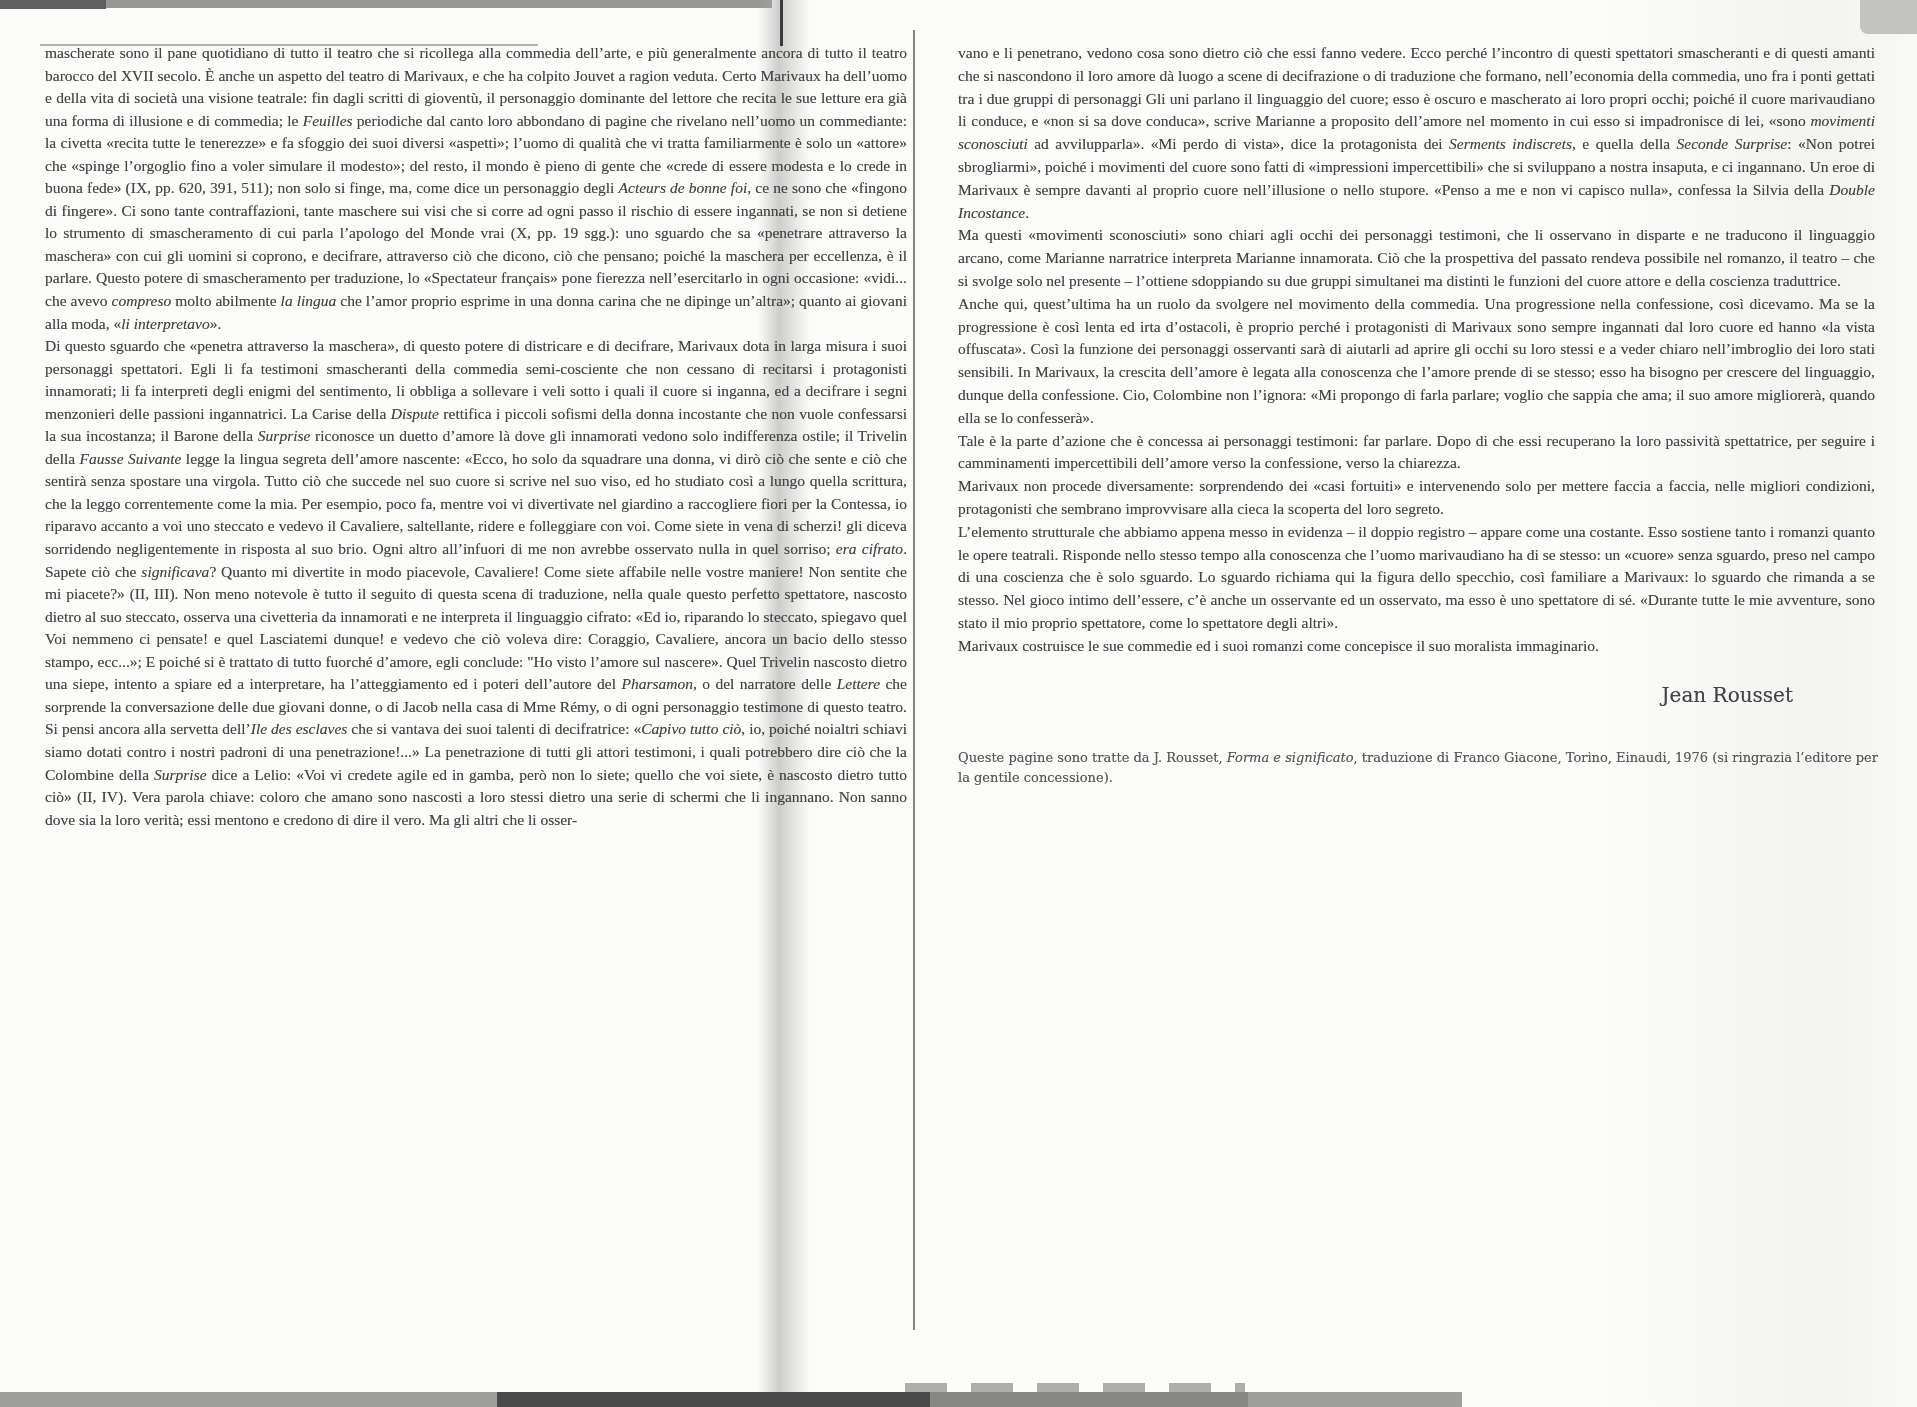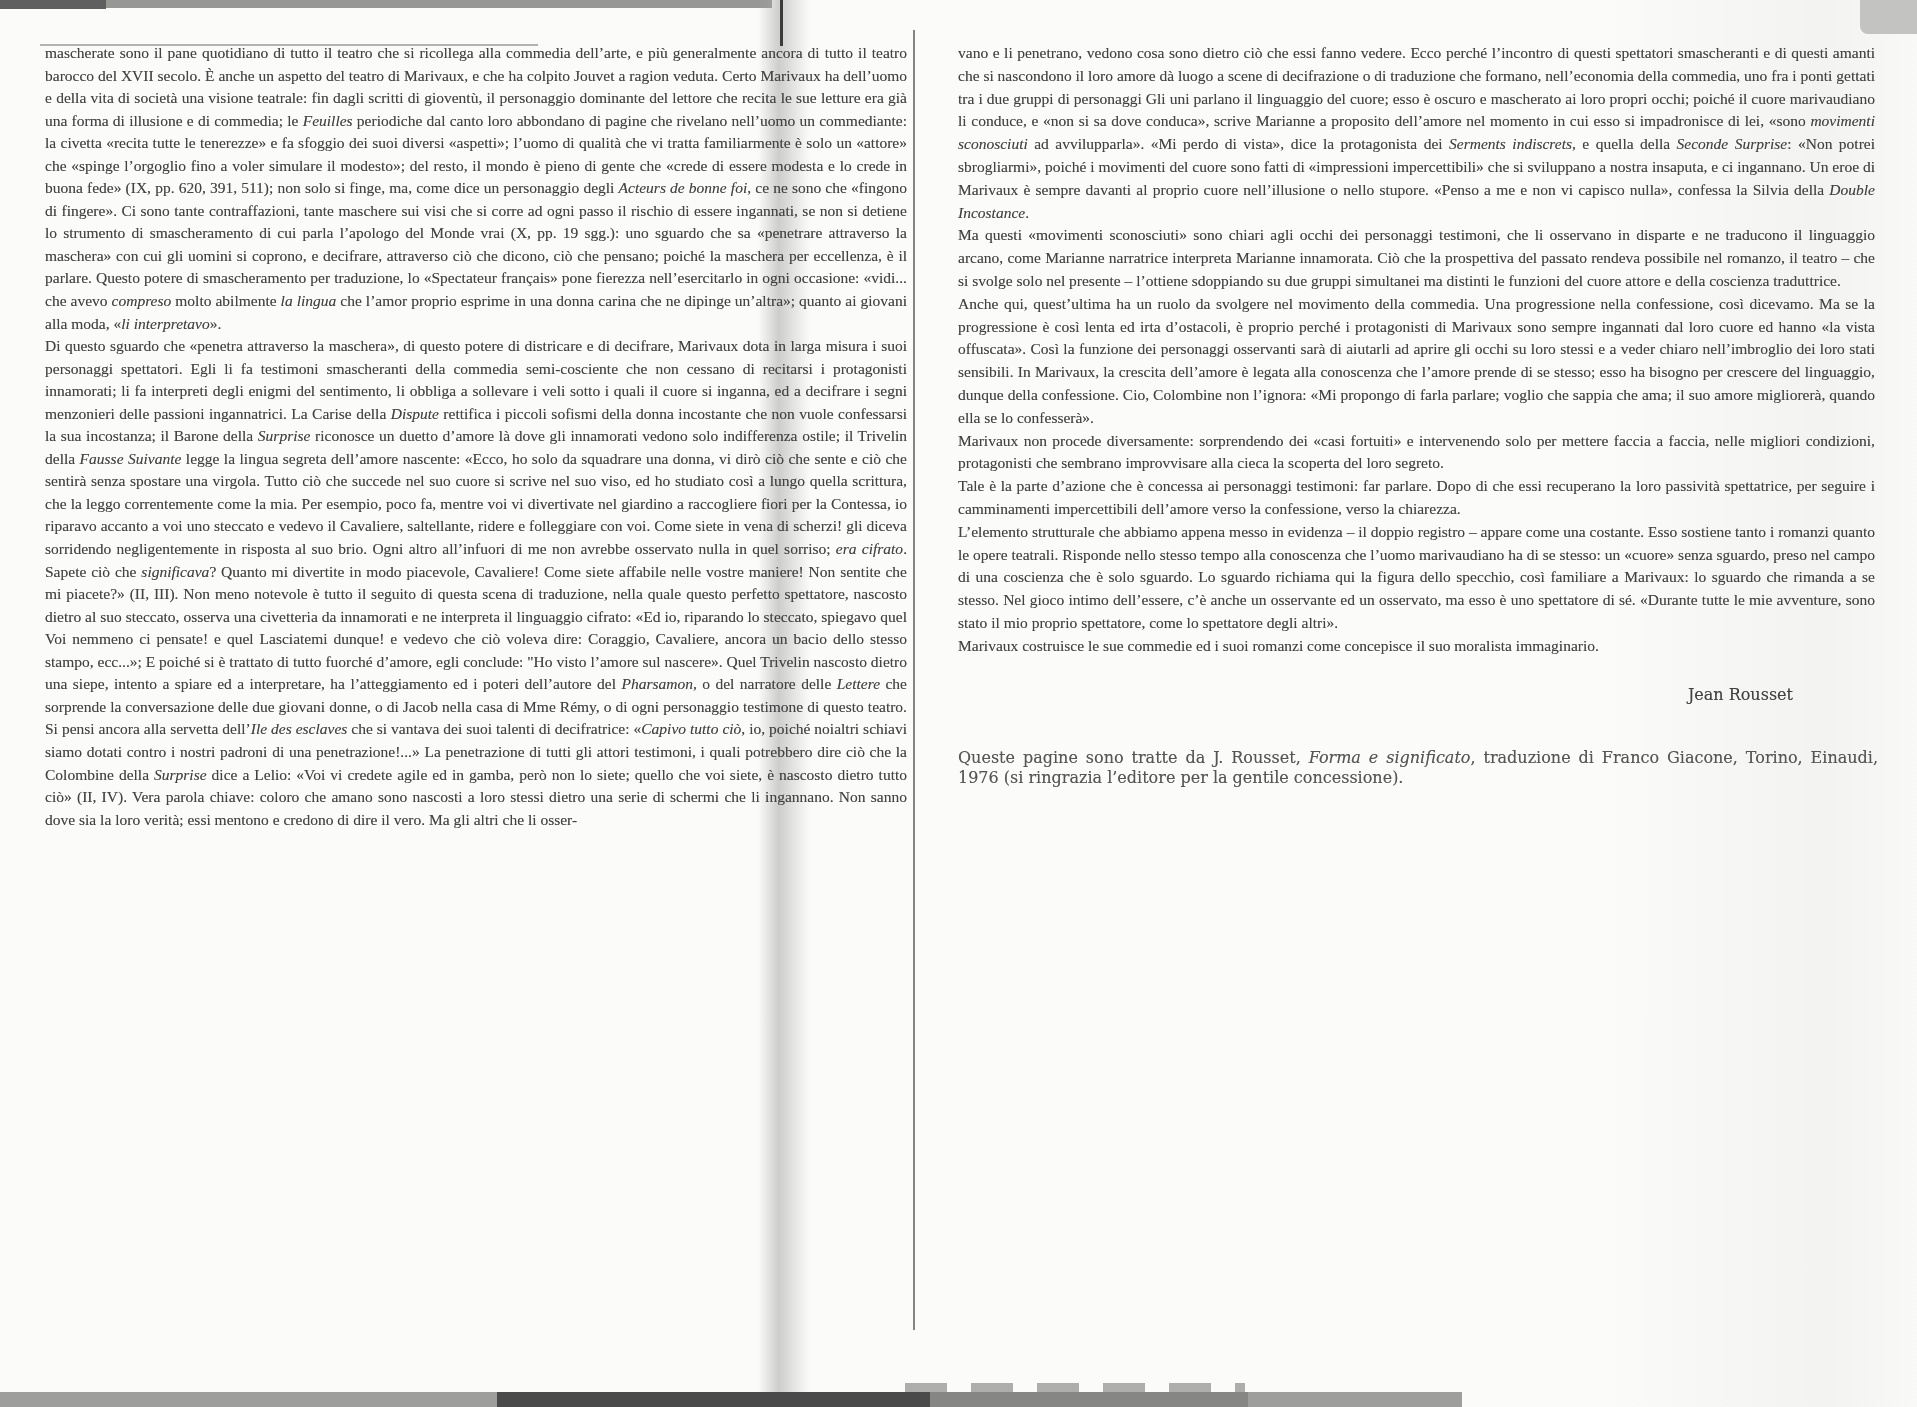--- a/index.html
+++ b/index.html
@@ -41,26 +41,26 @@
     text-shadow: 0 0 0.6px rgba(64,64,64,0.45);
   }
   .left-col  { left:45px;  top:42px; width:862px; line-height:22.55px; }
   .right-col { left:958px; top:42px; width:917px; line-height:22.8px; }
   .text-col p { margin: 0; text-align: justify; font-family: Liberation Serif, serif; }
   .it { font-style: italic; }
   .signature {
     margin-top: 26px;
     text-align: right;
     padding-right: 82px;
-    font-size: 16px;
+    font-size: 20px;
   }
   .footnote {
     margin-top: 42px;
     width: 920px;
-    font-size: 16px;
+    font-size: 13px;
     line-height: 19.5px;
     color: #565656;
     text-align: justify;
   }
 </style>
 </head>
 <body>
 
 <div class="spread">
 
@@ -76,22 +76,22 @@
   <div class="text-col left-col">
       <p><span>mascherate sono il pane quotidiano di tutto il teatro che si ricollega alla commedia dell’arte, e più generalmente ancora di tutto il teatro barocco del XVII secolo. È anche un aspetto del teatro di Marivaux, e che ha colpito Jouvet a ragion veduta. Certo Marivaux ha dell’uomo e della vita di società una visione teatrale: fin dagli scritti di gioventù, il personaggio dominante del lettore che recita le sue letture era già una forma di illusione e di commedia; le </span><span class="it">Feuilles</span><span> periodiche dal canto loro abbondano di pagine che rivelano nell’uomo un commediante: la civetta «recita tutte le tenerezze» e fa sfoggio dei suoi diversi «aspetti»; l’uomo di qualità che vi tratta familiarmente è solo un «attore» che «spinge l’orgoglio fino a voler simulare il modesto»; del resto, il mondo è pieno di gente che «crede di essere modesta e lo crede in buona fede» (IX, pp. 620, 391, 511); non solo si finge, ma, come dice un personaggio degli </span><span class="it">Acteurs de bonne foi</span><span>, ce ne sono che «fingono di fingere». Ci sono tante contraffazioni, tante maschere sui visi che si corre ad ogni passo il rischio di essere ingannati, se non si detiene lo strumento di smascheramento di cui parla l’apologo del Monde vrai (X, pp. 19 sgg.): uno sguardo che sa «penetrare attraverso la maschera» con cui gli uomini si coprono, e decifrare, attraverso ciò che dicono, ciò che pensano; poiché la maschera per eccellenza, è il parlare. Questo potere di smascheramento per traduzione, lo «Spectateur français» pone fierezza nell’esercitarlo in ogni occasione: «vidi... che avevo </span><span class="it">compreso</span><span> molto abilmente </span><span class="it">la lingua</span><span> che l’amor proprio esprime in una donna carina che ne dipinge un’altra»; quanto ai giovani alla moda, «</span><span class="it">li interpretavo</span><span>».</span></p>
       <p><span>Di questo sguardo che «penetra attraverso la maschera», di questo potere di districare e di decifrare, Marivaux dota in larga misura i suoi personaggi spettatori. Egli li fa testimoni smascheranti della commedia semi-cosciente che non cessano di recitarsi i protagonisti innamorati; li fa interpreti degli enigmi del sentimento, li obbliga a sollevare i veli sotto i quali il cuore si inganna, ed a decifrare i segni menzonieri delle passioni ingannatrici. La Carise della </span><span class="it">Dispute</span><span> rettifica i piccoli sofismi della donna incostante che non vuole confessarsi la sua incostanza; il Barone della </span><span class="it">Surprise</span><span> riconosce un duetto d’amore là dove gli innamorati vedono solo indifferenza ostile; il Trivelin della </span><span class="it">Fausse Suivante</span><span> legge la lingua segreta dell’amore nascente: «Ecco, ho solo da squadrare una donna, vi dirò ciò che sente e ciò che sentirà senza spostare una virgola. Tutto ciò che succede nel suo cuore si scrive nel suo viso, ed ho studiato così a lungo quella scrittura, che la leggo correntemente come la mia. Per esempio, poco fa, mentre voi vi divertivate nel giardino a raccogliere fiori per la Contessa, io riparavo accanto a voi uno steccato e vedevo il Cavaliere, saltellante, ridere e folleggiare con voi. Come siete in vena di scherzi! gli diceva sorridendo negligentemente in risposta al suo brio. Ogni altro all’infuori di me non avrebbe osservato nulla in quel sorriso; </span><span class="it">era cifrato</span><span>. Sapete ciò che </span><span class="it">significava</span><span>? Quanto mi divertite in modo piacevole, Cavaliere! Come siete affabile nelle vostre maniere! Non sentite che mi piacete?» (II, III). Non meno notevole è tutto il seguito di questa scena di traduzione, nella quale questo perfetto spettatore, nascosto dietro al suo steccato, osserva una civetteria da innamorati e ne interpreta il linguaggio cifrato: «Ed io, riparando lo steccato, spiegavo quel Voi nemmeno ci pensate! e quel Lasciatemi dunque! e vedevo che ciò voleva dire: Coraggio, Cavaliere, ancora un bacio dello stesso stampo, ecc...»; E poiché si è trattato di tutto fuorché d’amore, egli conclude: "Ho visto l’amore sul nascere». Quel Trivelin nascosto dietro una siepe, intento a spiare ed a interpretare, ha l’atteggiamento ed i poteri dell’autore del </span><span class="it">Pharsamon</span><span>, o del narratore delle </span><span class="it">Lettere</span><span> che sorprende la conversazione delle due giovani donne, o di Jacob nella casa di Mme Rémy, o di ogni personaggio testimone di questo teatro. Si pensi ancora alla servetta dell’</span><span class="it">Ile des esclaves</span><span> che si vantava dei suoi talenti di decifratrice: «</span><span class="it">Capivo tutto ciò</span><span>, io, poiché noialtri schiavi siamo dotati contro i nostri padroni di una penetrazione!...» La penetrazione di tutti gli attori testimoni, i quali potrebbero dire ciò che la Colombine della </span><span class="it">Surprise</span><span> dice a Lelio: «Voi vi credete agile ed in gamba, però non lo siete; quello che voi siete, è nascosto dietro tutto ciò» (II, IV). Vera parola chiave: coloro che amano sono nascosti a loro stessi dietro una serie di schermi che li ingannano. Non sanno dove sia la loro verità; essi mentono e credono di dire il vero. Ma gli altri che li osser-</span></p>
     </div>
 
   <div class="text-col right-col">
     <div>
         <p><span>vano e li penetrano, vedono cosa sono dietro ciò che essi fanno vedere. Ecco perché l’incontro di questi spettatori smascheranti e di questi amanti che si nascondono il loro amore dà luogo a scene di decifrazione o di traduzione che formano, nell’economia della commedia, uno fra i ponti gettati tra i due gruppi di personaggi Gli uni parlano il linguaggio del cuore; esso è oscuro e mascherato ai loro propri occhi; poiché il cuore marivaudiano li conduce, e «non si sa dove conduca», scrive Marianne a proposito dell’amore nel momento in cui esso si impadronisce di lei, «sono </span><span class="it">movimenti sconosciuti</span><span> ad avvilupparla». «Mi perdo di vista», dice la protagonista dei </span><span class="it">Serments indiscrets</span><span>, e quella della </span><span class="it">Seconde Surprise</span><span>: «Non potrei sbrogliarmi», poiché i movimenti del cuore sono fatti di «impressioni impercettibili» che si sviluppano a nostra insaputa, e ci ingannano. Un eroe di Marivaux è sempre davanti al proprio cuore nell’illusione o nello stupore. «Penso a me e non vi capisco nulla», confessa la Silvia della </span><span class="it">Double Incostance</span><span>.</span></p>
         <p><span>Ma questi «movimenti sconosciuti» sono chiari agli occhi dei personaggi testimoni, che li osservano in disparte e ne traducono il linguaggio arcano, come Marianne narratrice interpreta Marianne innamorata. Ciò che la prospettiva del passato rendeva possibile nel romanzo, il teatro – che si svolge solo nel presente – l’ottiene sdoppiando su due gruppi simultanei ma distinti le funzioni del cuore attore e della coscienza traduttrice.</span></p>
         <p><span>Anche qui, quest’ultima ha un ruolo da svolgere nel movimento della commedia. Una progressione nella confessione, così dicevamo. Ma se la progressione è così lenta ed irta d’ostacoli, è proprio perché i protagonisti di Marivaux sono sempre ingannati dal loro cuore ed hanno «la vista offuscata». Così la funzione dei personaggi osservanti sarà di aiutarli ad aprire gli occhi su loro stessi e a veder chiaro nell’imbroglio dei loro stati sensibili. In Marivaux, la crescita dell’amore è legata alla conoscenza che l’amore prende di se stesso; esso ha bisogno per crescere del linguaggio, dunque della confessione. Cio, Colombine non l’ignora: «Mi propongo di farla parlare; voglio che sappia che ama; il suo amore migliorerà, quando ella se lo confesserà».</span></p>
+        <p><span>Tale è la parte d’azione che è concessa ai personaggi testimoni: far parlare. Dopo di che essi recuperano la loro passività spettatrice, per seguire i camminamenti impercettibili dell’amore verso la confessione, verso la chiarezza.</span></p>
         <p><span>Marivaux non procede diversamente: sorprendendo dei «casi fortuiti» e intervenendo solo per mettere faccia a faccia, nelle migliori condizioni, protagonisti che sembrano improvvisare alla cieca la scoperta del loro segreto.</span></p>
-        <p><span>Tale è la parte d’azione che è concessa ai personaggi testimoni: far parlare. Dopo di che essi recuperano la loro passività spettatrice, per seguire i camminamenti impercettibili dell’amore verso la confessione, verso la chiarezza.</span></p>
         <p><span>L’elemento strutturale che abbiamo appena messo in evidenza – il doppio registro – appare come una costante. Esso sostiene tanto i romanzi quanto le opere teatrali. Risponde nello stesso tempo alla conoscenza che l’uomo marivaudiano ha di se stesso: un «cuore» senza sguardo, preso nel campo di una coscienza che è solo sguardo. Lo sguardo richiama qui la figura dello specchio, così familiare a Marivaux: lo sguardo che rimanda a se stesso. Nel gioco intimo dell’essere, c’è anche un osservante ed un osservato, ma esso è uno spettatore di sé. «Durante tutte le mie avventure, sono stato il mio proprio spettatore, come lo spettatore degli altri».</span></p>
         <p><span>Marivaux costruisce le sue commedie ed i suoi romanzi come concepisce il suo moralista immaginario.</span></p>
       </div>
     <div class="signature">Jean Rousset</div>
     <div class="footnote"><span>Queste pagine sono tratte da J. Rousset, </span><span class="it">Forma e significato</span><span>, traduzione di Franco Giacone, Torino, Einaudi, 1976 (si ringrazia l’editore per la gentile concessione).</span></div>
   </div>
 
   <div class="bottom-dashes"></div>
   <div class="bottom-band"></div>
   <div class="bottom-band-dark"></div>

